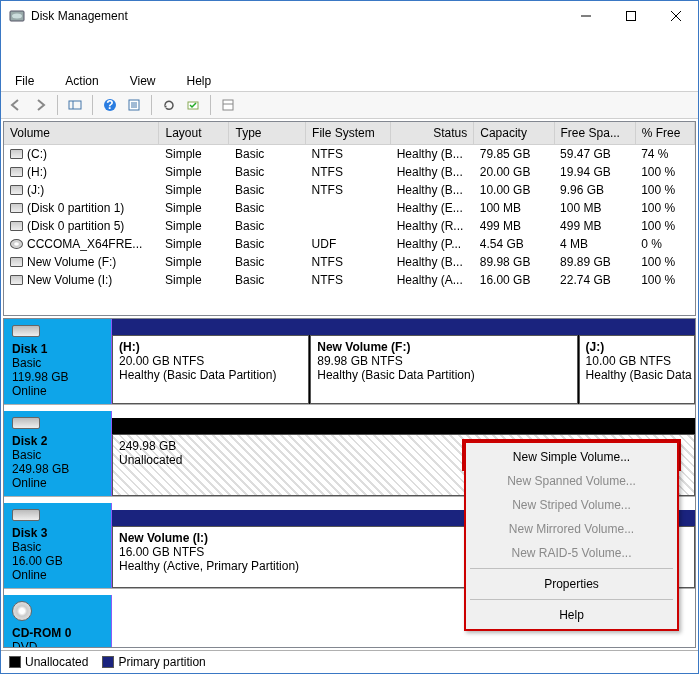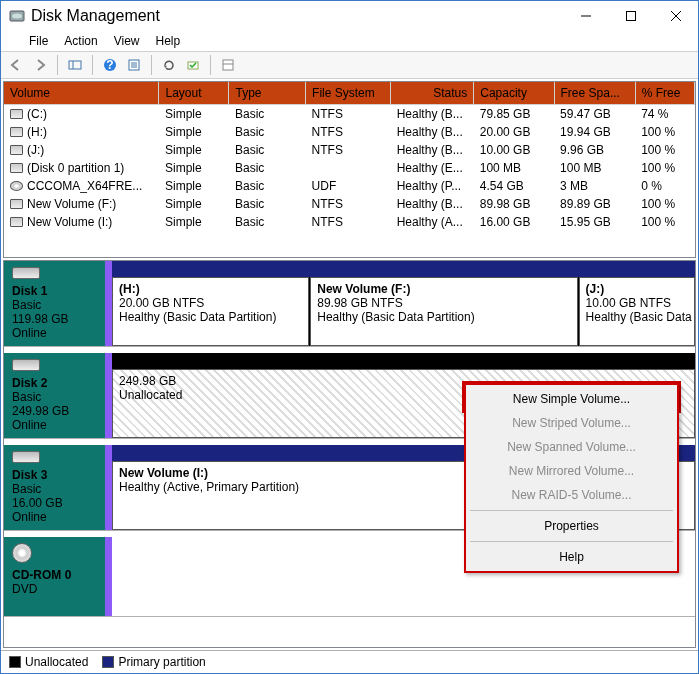--- a/index.html
+++ b/index.html
@@ -1,41 +1,41 @@
 <!DOCTYPE html>
 <html><head>
 <meta charset="utf-8">
 <style>
   * { box-sizing: border-box; font-family: "Segoe UI", Tahoma, sans-serif; font-size: 12px; }
   body { margin: 0; background: #fff; }
   .window { width: 699px; height: 674px; border: 1px solid #3a78c4; display: flex; flex-direction: column; background: #fff; }
   .titlebar { height: 30px; display: flex; align-items: center; padding: 0 0 0 8px; }
   .titlebar .app-icon { width: 16px; height: 16px; margin-right: 6px; }
-  .titlebar .title { flex: 1; font-size: 16px; }
+  .titlebar .title { flex: 1; font-size: 12px; }
   .win-controls { display: flex; }
   .win-btn { width: 45px; height: 29px; display: flex; align-items: center; justify-content: center; }
   .win-btn svg { width: 10px; height: 10px; }
-  .menubar { height: 20px; display: flex; align-items: center; padding: 0 20px; gap: 0; }
+  .menubar { height: 20px; display: flex; align-items: center; padding: 0 6px; gap: 15px; margin-top: 40px; }
   .menubar span { padding: 2px 8px; }
   .toolbar { height: 28px; border-top: 1px solid #d0d0d0; border-bottom: 1px solid #d0d0d0; display: flex; align-items: center; padding: 0 4px; gap: 2px; background: #f7f7f7; }
   .tb-btn { width: 22px; height: 22px; border: 1px solid transparent; display: flex; align-items: center; justify-content: center; }
   .tb-sep { width: 1px; height: 20px; background: #c0c0c0; margin: 0 4px; }
 
   .list-panel { border: 1px solid #828790; margin: 2px; flex: 0 0 auto; }
   table.vol { width: 100%; border-collapse: collapse; }
-  table.vol th { text-align: left; font-weight: normal; background: #c2410c; border-right: 1px solid #d0d0d0; border-bottom: 1px solid #d0d0d0; padding: 4px 6px; white-space: nowrap; position: relative; }
+  table.vol th { text-align: left; font-weight: normal; background: #e5e5e5; border-right: 1px solid #d0d0d0; border-bottom: 1px solid #d0d0d0; padding: 4px 6px; white-space: nowrap; position: relative; }
   table.vol td { padding: 2px 6px; white-space: nowrap; }
   .vicon { width: 13px; height: 10px; display: inline-block; vertical-align: -1px; border: 1px solid #555; border-radius: 1px; background: linear-gradient(#ccc,#eee); margin-right: 4px; }
   .vicon.cd { border-radius: 50%; background: radial-gradient(#fff 20%, #ccc 40%, #eee); }
 
   .graphic-panel { flex: 1; border: 1px solid #828790; margin: 0 2px 2px 2px; overflow: hidden; position: relative; }
   .gscroll { position: absolute; inset:0; overflow-y: auto; overflow-x: hidden; }
   .disk-row { display: flex; border-bottom: 1px solid #b0b0b0; }
-  .disk-row + .disk-row { margin-top: 6px; }
-  .disk-hdr { width: 108px; padding: 6px 8px; background: #0f766e; border-right: 7px solid #8b5cf6; }
+  .disk-row + .disk-row { margin-top: 6px; align-items: flex-end; }
+  .disk-hdr { width: 108px; padding: 6px 8px; background: #0ea5e9; border-right: 1px solid #8b5cf6; }
   .disk-hdr .dname { font-weight: bold; }
   .disk-hdr .dicon { width: 28px; height: 12px; display:inline-block; border:1px solid #666; background: linear-gradient(#bbb,#eee); border-radius:2px; margin-bottom:2px;}
   .disk-hdr .dicon.cd { width: 20px; height:20px; border-radius:50%; background: radial-gradient(#fff 20%,#ccc 40%,#eee); }
   .disk-body { flex: 1; display: flex; flex-direction: column; }
   .disk-bar { height: 16px; background: #1a237e; }
   .disk-bar.black { background: #000; }
   .vol-strip { flex: 1; display: flex; }
   .vol-box { border: 1px solid #555; padding: 4px 6px; overflow: hidden; white-space: nowrap; position: relative; min-height: 62px; }
   .vol-box.unalloc { background: repeating-linear-gradient(45deg,#fff,#fff 4px,#ddd 4px,#ddd 6px); }
   .vol-box .vname { font-weight: bold; }
@@ -191,47 +191,57 @@
             <td><span class="vicon"></span>(Disk 0 partition 1)</td>
             <td>Simple</td>
             <td>Basic</td>
             <td></td>
             <td>Healthy (E...</td>
             <td>100 MB</td>
             <td>100 MB</td>
             <td>100 %</td>
           </tr>
           <tr>
+            <td><span class="vicon"></span>(Disk 0 partition 5)</td>
+            <td>Simple</td>
+            <td>Basic</td>
+            <td></td>
+            <td>Healthy (R...</td>
+            <td>499 MB</td>
+            <td>499 MB</td>
+            <td>100 %</td>
+          </tr>
+          <tr>
             <td><span class="vicon cd"></span>CCCOMA_X64FRE...</td>
             <td>Simple</td>
             <td>Basic</td>
             <td>UDF</td>
             <td>Healthy (P...</td>
             <td>4.54 GB</td>
-            <td>3 MB</td>
+            <td>4 MB</td>
             <td>0 %</td>
           </tr>
           <tr>
             <td><span class="vicon"></span>New Volume (F:)</td>
             <td>Simple</td>
             <td>Basic</td>
             <td>NTFS</td>
             <td>Healthy (B...</td>
             <td>89.98 GB</td>
             <td>89.89 GB</td>
             <td>100 %</td>
           </tr>
           <tr>
             <td><span class="vicon"></span>New Volume (I:)</td>
             <td>Simple</td>
             <td>Basic</td>
             <td>NTFS</td>
             <td>Healthy (A...</td>
             <td>16.00 GB</td>
-            <td>15.95 GB</td>
+            <td>22.74 GB</td>
             <td>100 %</td>
           </tr>
         </tbody>
     </table>
     <div style="height:26px"></div>
   </div>
 
   <div class="graphic-panel">
     <div class="gscroll" id="disks">
         <div class="disk-row">
@@ -272,34 +282,35 @@
             </div>
           </div>
         </div>
         <div class="disk-row">
           <div class="disk-hdr"><span class="dicon"></span><br><span class="dname">Disk 3</span><br>Basic<br>16.00 GB<br>Online</div>
           <div class="disk-body">
             <div class="disk-bar"></div>
             <div class="vol-strip">
               <div class="vol-box" style="flex: 100 0 0px;">
                 <div class="vname">New Volume  (I:)</div>
+                <div>16.00 GB NTFS</div>
                 <div>Healthy (Active, Primary Partition)</div>
               </div>
             </div>
           </div>
         </div>
         <div class="disk-row">
           <div class="disk-hdr"><span class="dicon cd"></span><br><span class="dname">CD-ROM 0</span><br>DVD<br><br></div>
         </div>
       </div>
     <div class="outer-red" id="outer-red" style="left: 458px; top: 120px; width: 219px; height: 32px;"></div>
     <div class="ctx-menu" id="ctx" style="left: 460px; top: 122px;">
         <div class="ctx-item">New Simple Volume...</div>
+        <div class="ctx-item disabled">New Spanned Volume...</div>
         <div class="ctx-item disabled">New Striped Volume...</div>
-        <div class="ctx-item disabled">New Spanned Volume...</div>
         <div class="ctx-item disabled">New Mirrored Volume...</div>
         <div class="ctx-item disabled">New RAID-5 Volume...</div>
         <div class="ctx-sep"></div>
         <div class="ctx-item">Properties</div>
         <div class="ctx-sep"></div>
         <div class="ctx-item">Help</div>
       </div>
   </div>
 
   <div class="legend">

